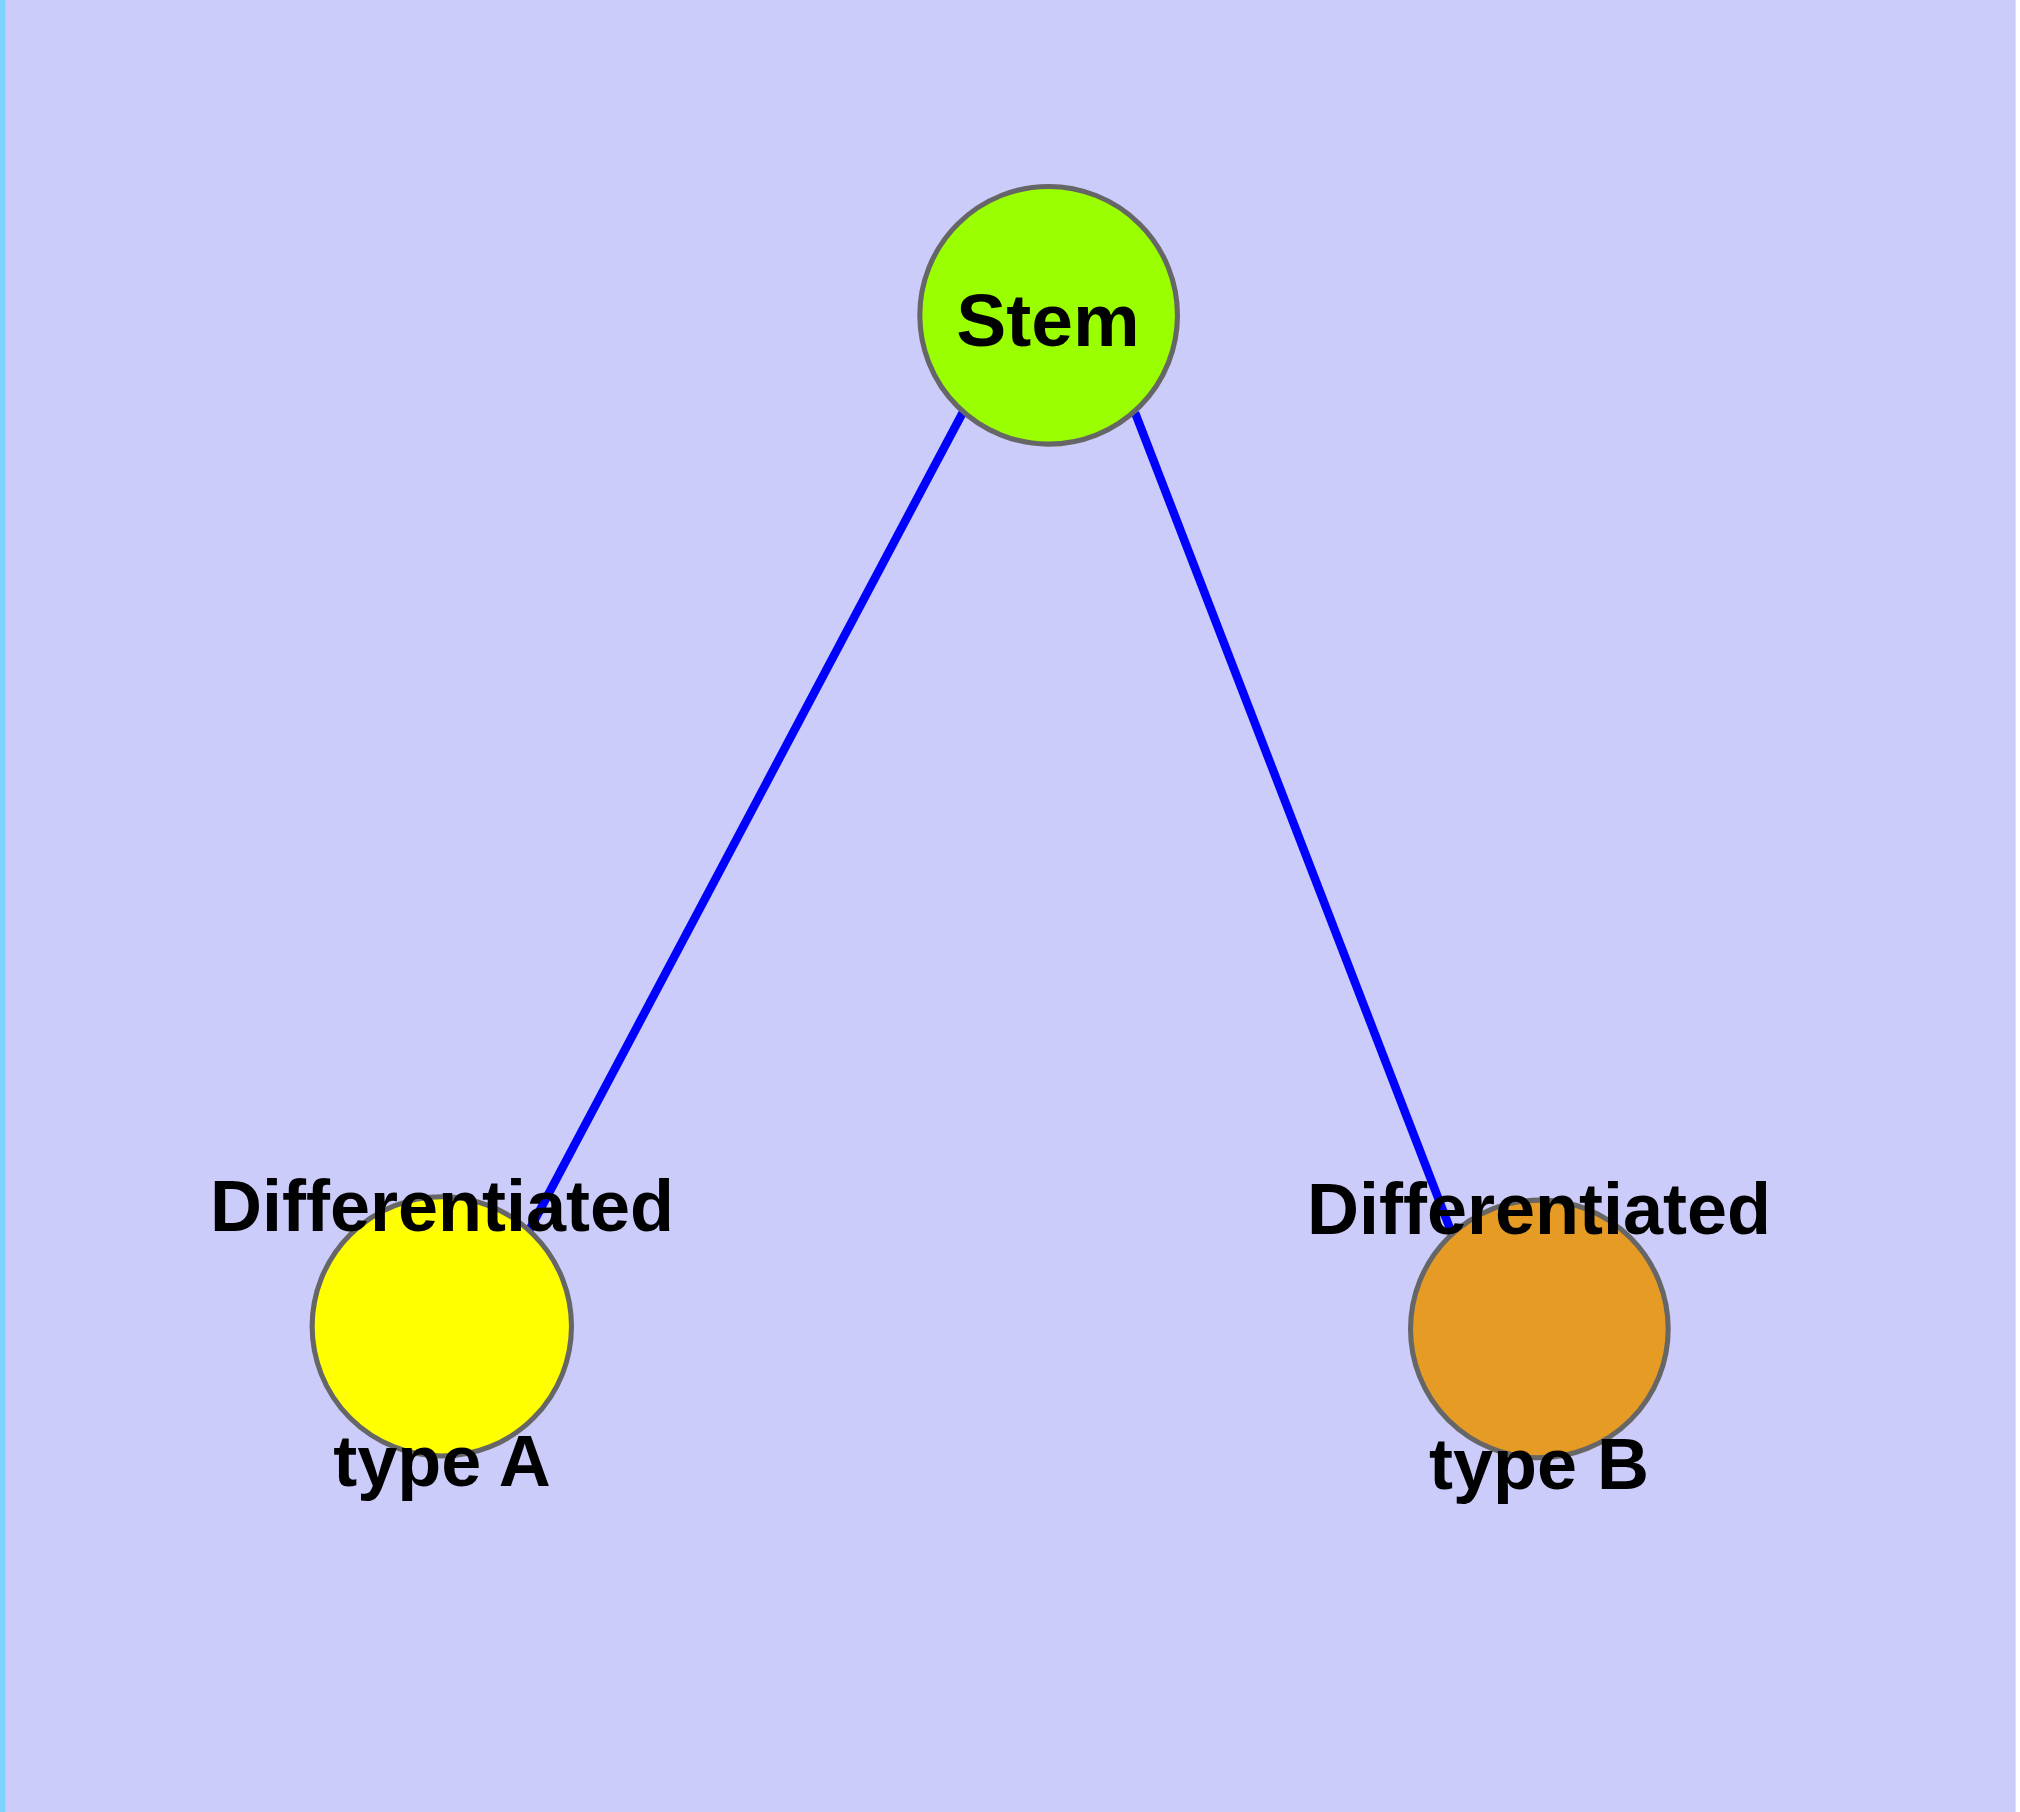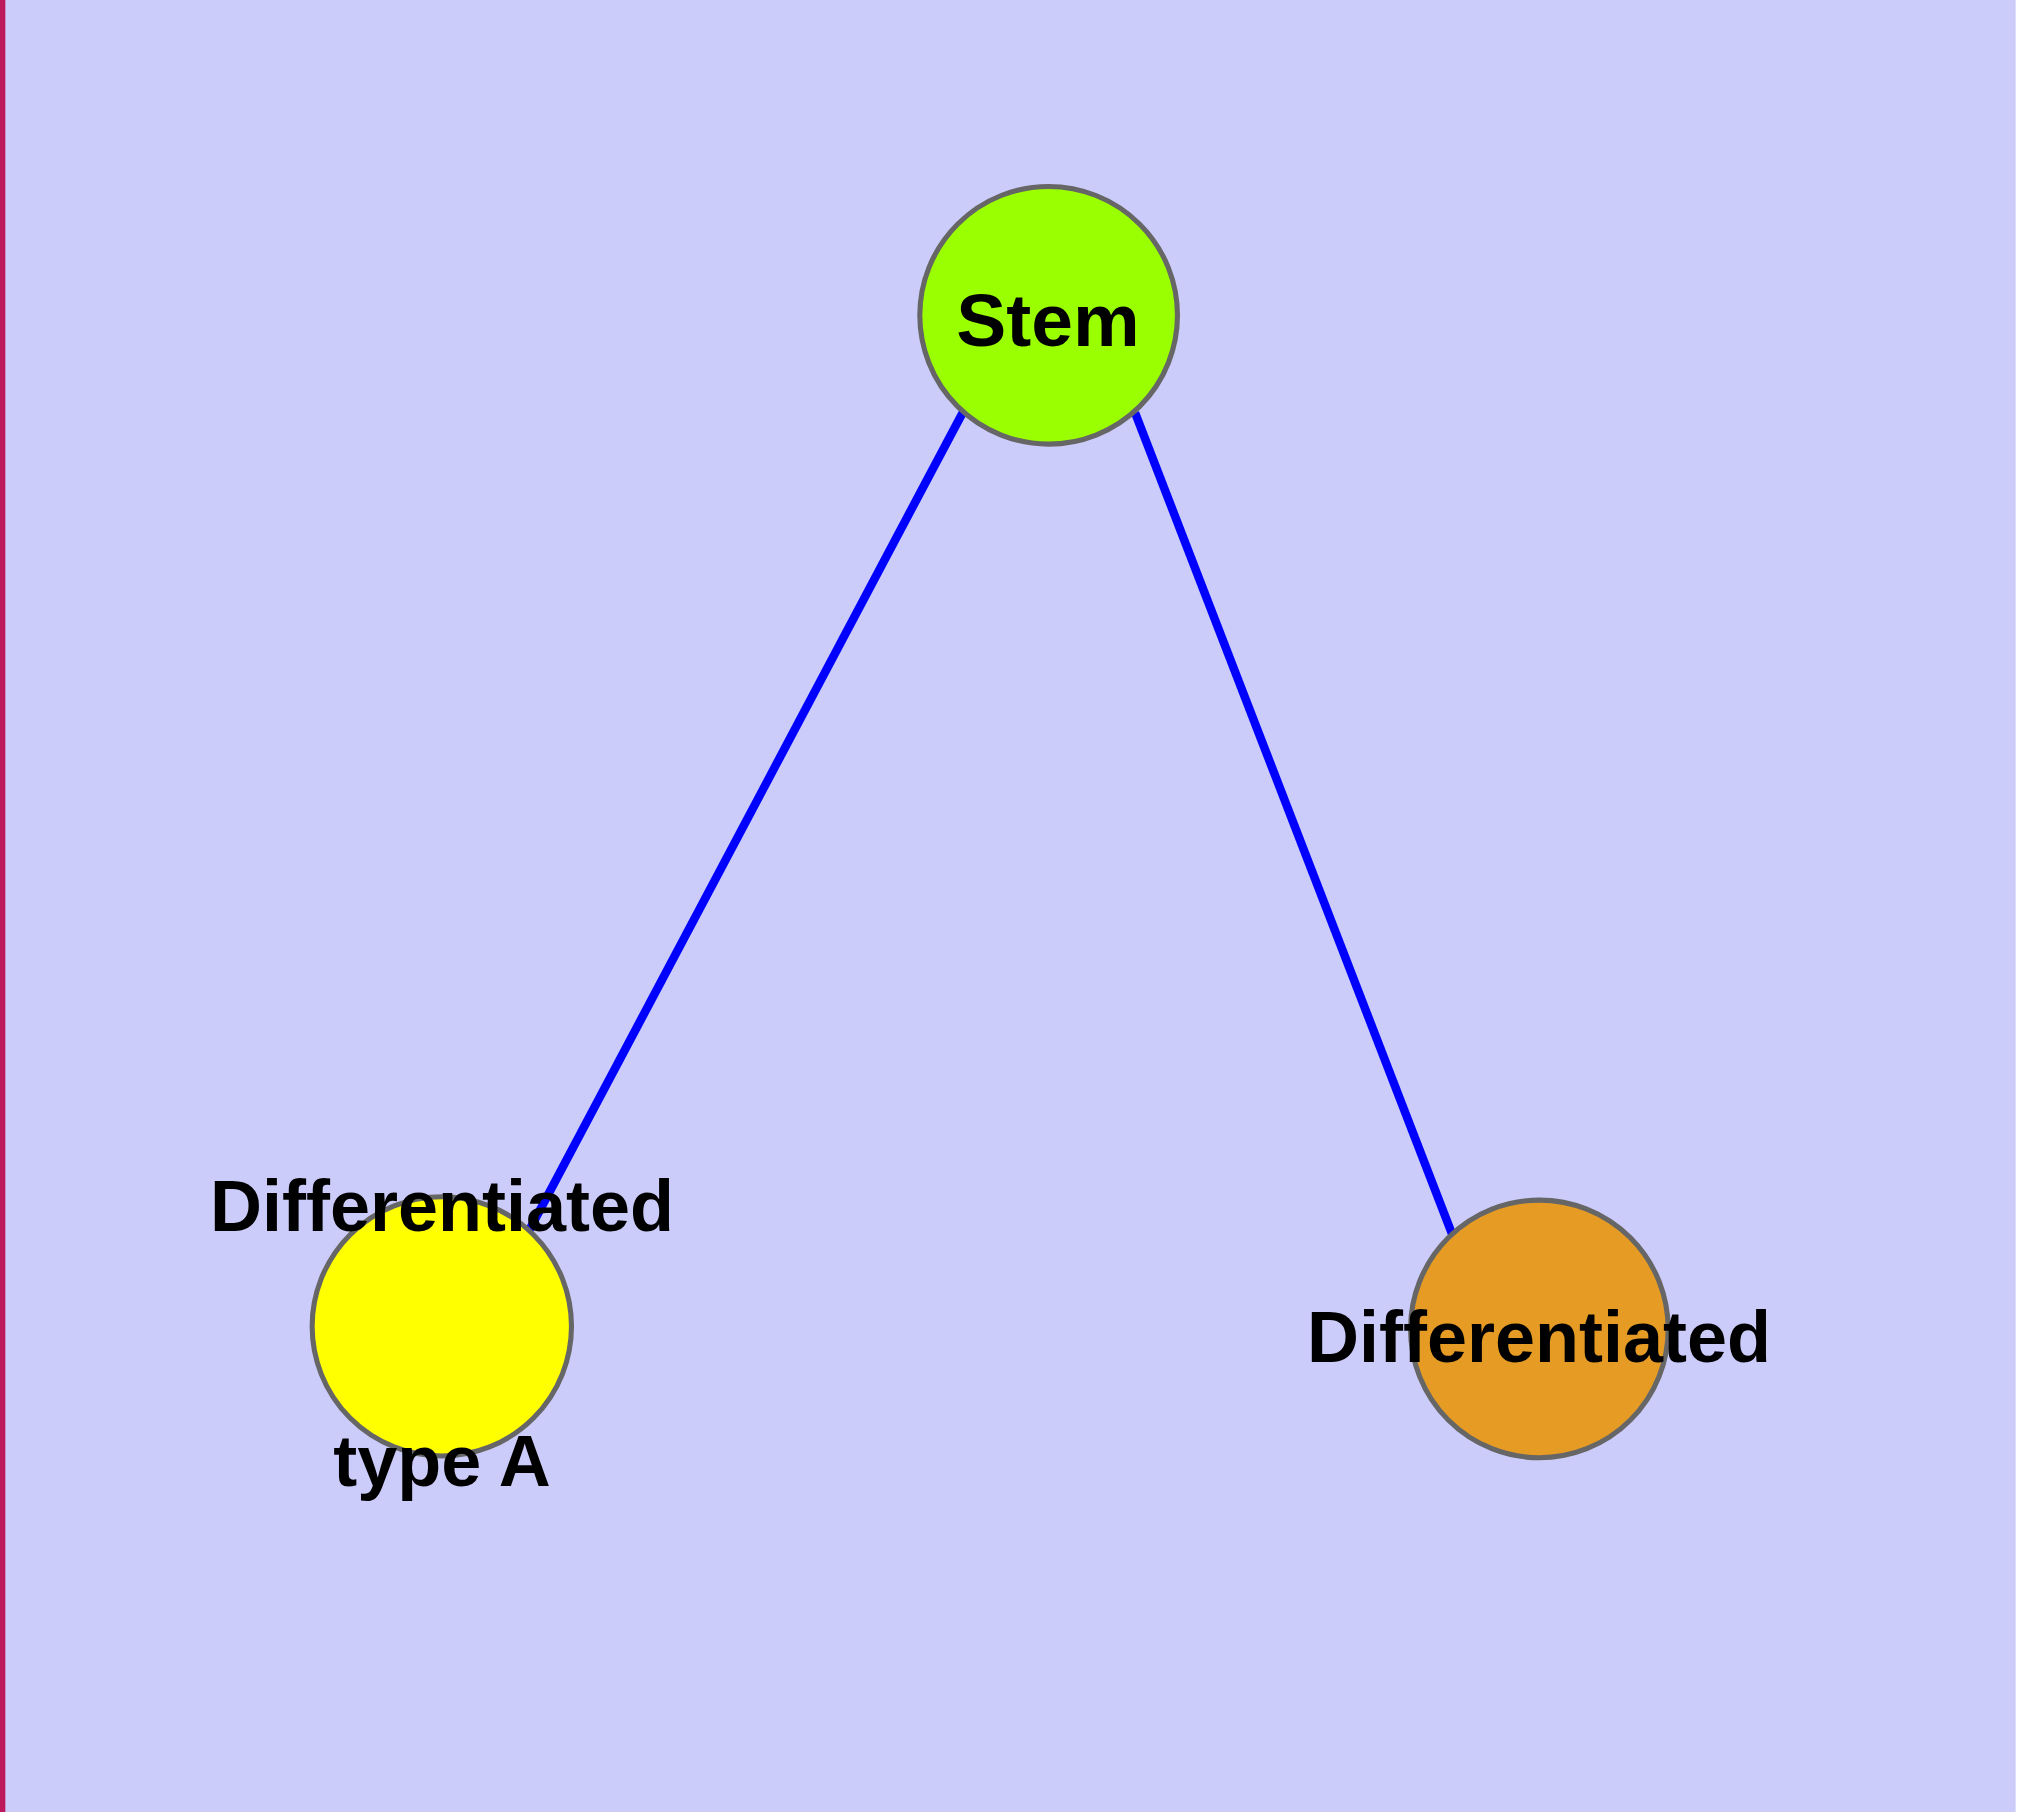--- a/index.html
+++ b/index.html
@@ -10,21 +10,21 @@
   body {
     width: 2021px;
     height: 1812px;
     overflow: hidden;
     font-family: "Liberation Sans", sans-serif;
   }
   #graph-canvas {
     position: relative;
     width: 1759px;
     height: 1812px;
-    background: #be185d;
+    background: #7dd3fc;
   }
   #graph-svg {
     position: absolute;
     left: 0;
     top: 0;
     width: 2021px;
     height: 1812px;
     display: block;
   }
   .node-label {
@@ -64,16 +64,17 @@
 
   <div class="node-label single" style="left:1048px; top:320px;">Stem</div>
 
   <div class="node-label double" style="left:442px; top:1334px;">
     <div>Differentiated</div>
     <div>type A</div>
   </div>
 
   <div class="node-label double" style="left:1539px; top:1337px;">
     <div>Differentiated</div>
+    <div>type B</div>
   </div>
 
 </div>
 
 
 </body></html>

